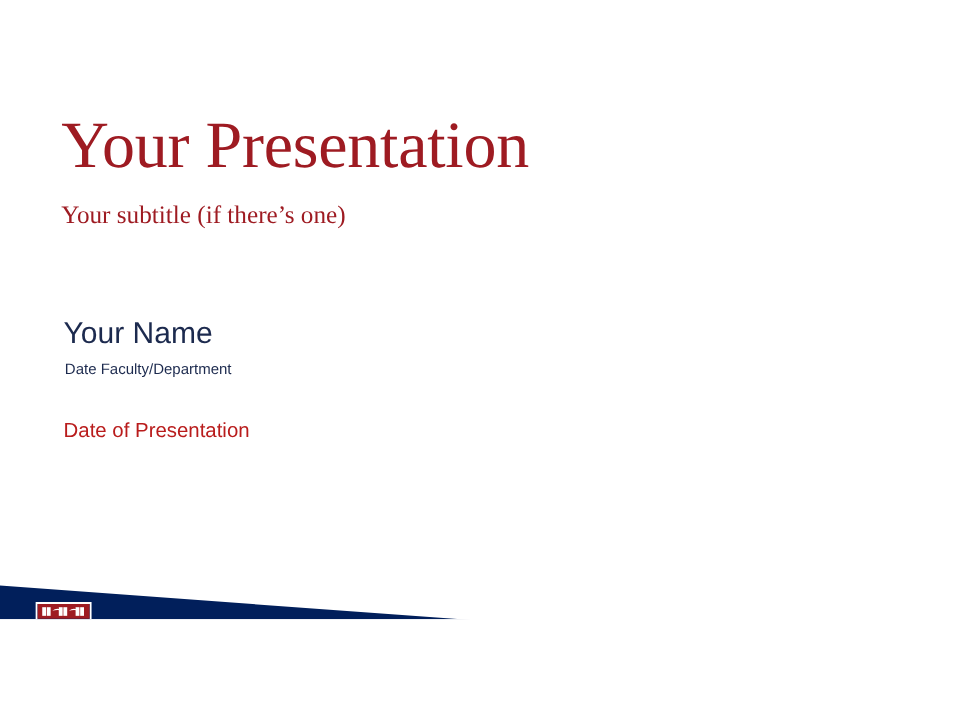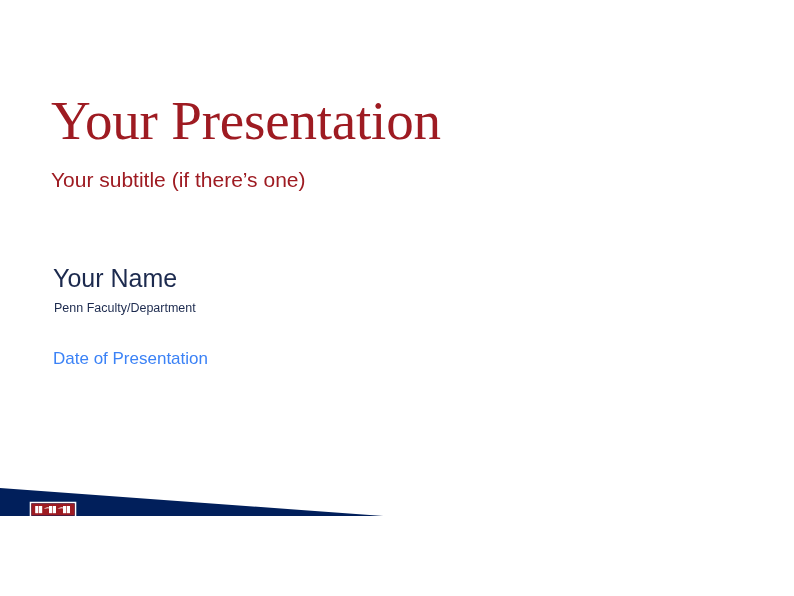--- a/index.html
+++ b/index.html
@@ -25,21 +25,21 @@
     font-size: 55px;
     line-height: 1.05;
     color: #9E1B22;
     white-space: nowrap;
     letter-spacing: -0.2px;
   }
   .subtitle {
     position: absolute;
     left: 51px;
     top: 168px;
-    font-family: Liberation Sans, sans-serif;
+    font-family: Liberation Serif, serif;
     font-size: 21px;
     line-height: 1.1;
     color: #9E1B22;
     white-space: nowrap;
     text-align: right;
   }
   .presenter-name {
     position: absolute;
     left: 53px;
     top: 242px;
@@ -57,21 +57,21 @@
     font-weight: 400;
     color: #1C2A4E;
     white-space: nowrap;
   }
   .presentation-date {
     position: absolute;
     left: 53px;
     top: 349px;
     font-size: 17px;
     font-weight: 400;
-    color: #3b82f6;
+    color: #b91c1c;
     white-space: nowrap;
   }
 
   
   .footer-band {
     position: absolute;
     left: 0;
     top: 0;
     width: 794px;
     height: 596px;
@@ -93,21 +93,21 @@
 <div id="slide">
 
   <svg class="footer-band" viewBox="0 0 794 596" width="794" height="596" preserveAspectRatio="none">
     <polygon points="0,488 794,546 794,596 0,596" fill="#011F5B"></polygon>
   </svg>
 
   <div class="title">Your Presentation</div>
   <div class="subtitle">Your subtitle (if there’s one)</div>
 
   <div class="presenter-name">Your Name</div>
-  <div class="presenter-dept">Penn Faculty/Department</div>
+  <div class="presenter-dept">Date Faculty/Department</div>
   <div class="presentation-date">Date of Presentation</div>
 
   <div class="penn-logo">
     <svg viewBox="0 0 200 66" width="200" height="66">
 
       <g>
 
         <path d="M2.5 2.5 H47.5 V33 C47.5 46 36 56 25 61.5 C14 56 2.5 46 2.5 33 Z" fill="#011F5B" stroke="#FFFFFF" stroke-width="1.6"></path>
 
         <path d="M3.4 3.4 H46.6 V15.6 H3.4 Z" fill="#9E1B22"></path>

